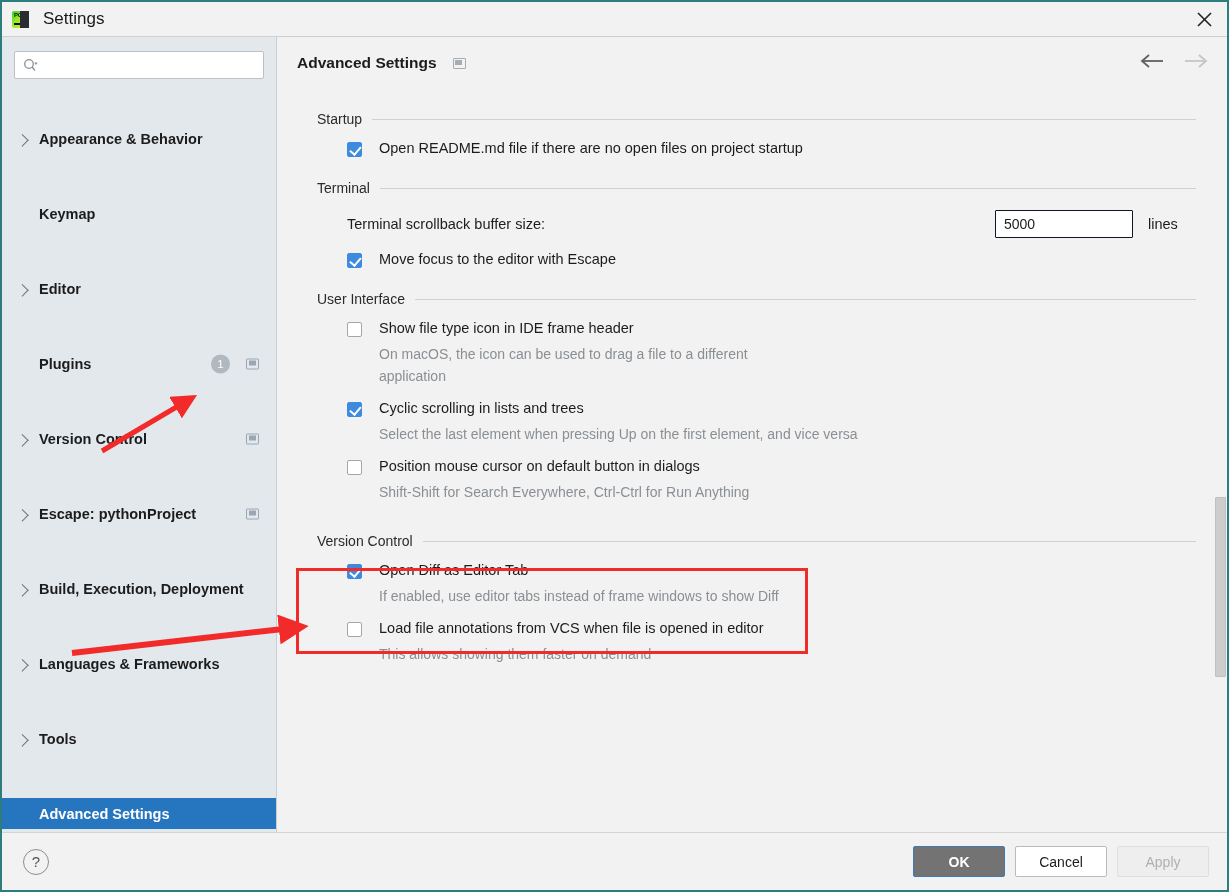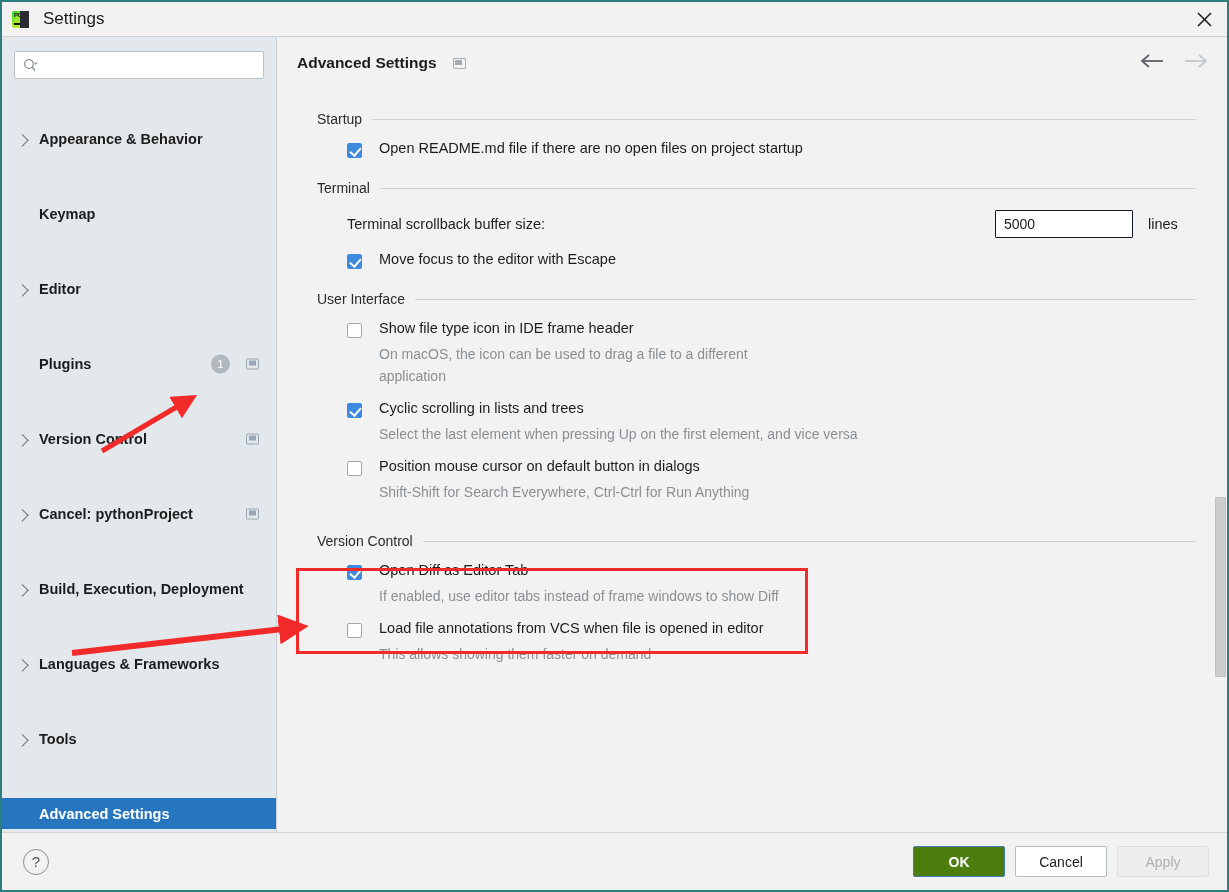--- a/index.html
+++ b/index.html
@@ -176,21 +176,21 @@
     padding-right: 22px;
   }
   .group .gtitle {
     font-size: 14px; color: #2b2b2b; white-space: nowrap;
   }
   .group .gline {
     flex: 1; height: 1px; background: #d0d0d0; margin-left: 10px;
   }
 
   .row {
-    display: flex; align-items: flex-end;
+    display: flex; align-items: center;
     padding-left: 30px;
     margin-top: 12px;
   }
   .cb {
     width: 15px; height: 15px; flex: 0 0 auto;
     border-radius: 2px; margin-top: 2px;
     position: relative; cursor: pointer;
   }
   .cb.off { background: #fff; border: 1.4px solid #a6a6a6; }
   .cb.on  { background: #3d8adf; border: 1px solid #3d8adf; }
@@ -263,21 +263,21 @@
     position: absolute; right: 18px;
     display: flex; gap: 10px; align-items: center;
   }
   .dlg-btn {
     height: 31px; min-width: 92px;
     font-family: "Liberation Sans", sans-serif;
     font-size: 14px;
     border-radius: 2px; cursor: pointer;
     display: flex; align-items: center; justify-content: center;
   }
-  .dlg-btn.primary { background: #4d7c0f; color: #fff; border: 1px solid #3f79b8; font-weight: bold; }
+  .dlg-btn.primary { background: #737373; color: #fff; border: 1px solid #3f79b8; font-weight: bold; }
   .dlg-btn.normal  { background: #fff;    color: #1c1c1c; border: 1px solid #b7bcc0; }
   .dlg-btn.disabled{ background: #eeeeee; color: #b0b0b0; border: 1px solid #dedede; cursor: default; }
 
   
   #annot { position: absolute; left: 0; top: 0; width: 1229px; height: 892px; pointer-events: none; }
   #hl-box {
     position: absolute;
     left: 294px; top: 566px; width: 512px; height: 86px;
     border: 3px solid #f32a2a;
     pointer-events: none;
@@ -333,21 +333,21 @@
           <span class="badge">1</span>
           <span class="scope-icon"></span>
         </div>
         <div class="nav-item">
           <span class="chev"></span>
           <span class="label">Version Control</span>
           <span class="scope-icon"></span>
         </div>
         <div class="nav-item">
           <span class="chev"></span>
-          <span class="label">Cancel: pythonProject</span>
+          <span class="label">Escape: pythonProject</span>
           <span class="scope-icon"></span>
         </div>
         <div class="nav-item">
           <span class="chev"></span>
           <span class="label">Build, Execution, Deployment</span>
         </div>
         <div class="nav-item">
           <span class="chev"></span>
           <span class="label">Languages &amp; Frameworks</span>
         </div>

